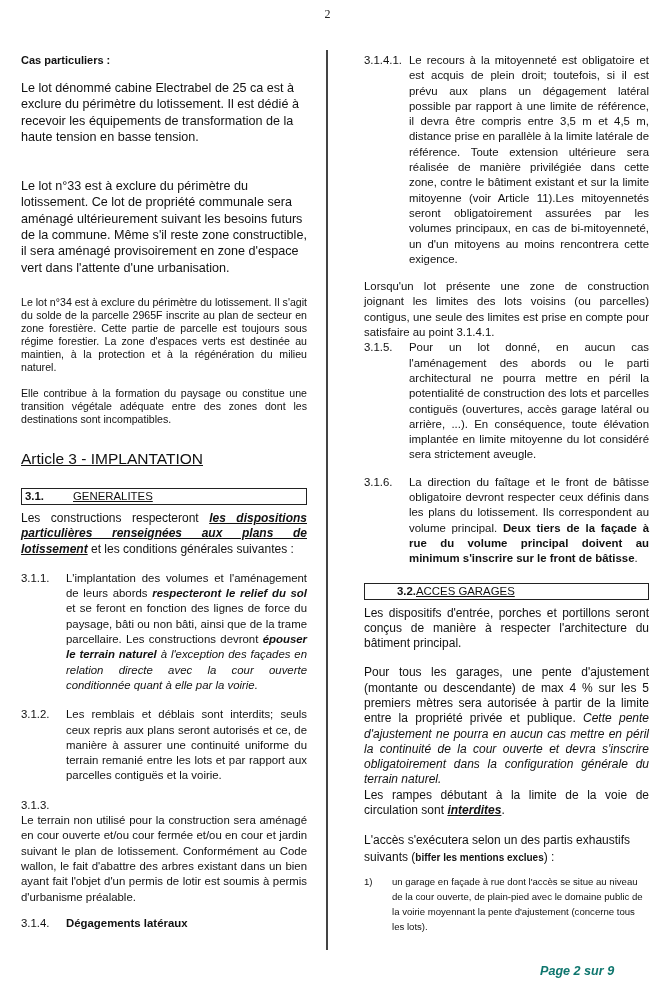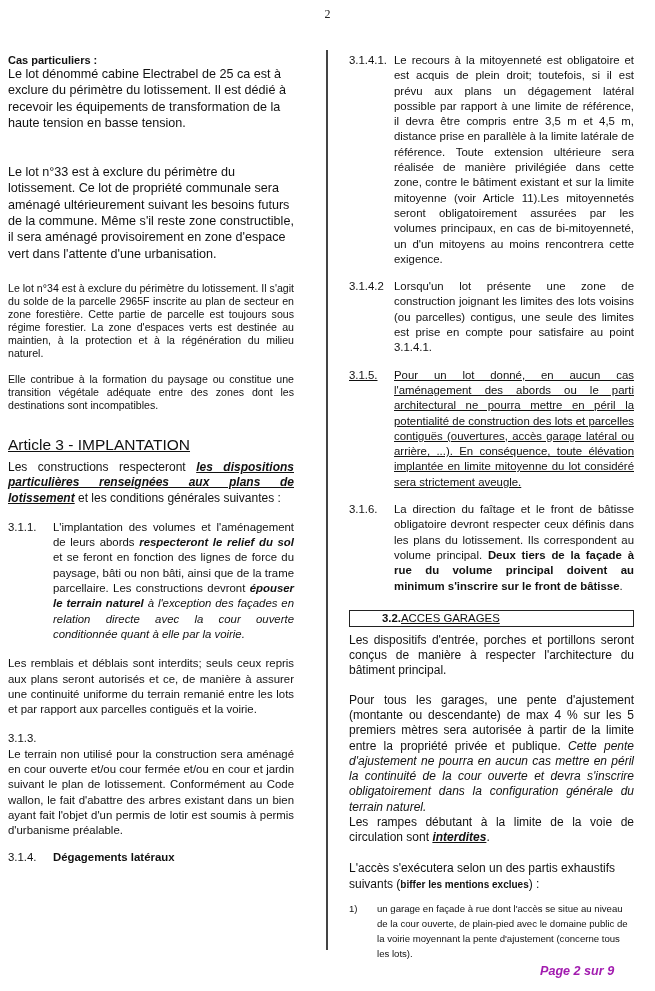--- a/index.html
+++ b/index.html
@@ -1,22 +1,22 @@
 <!DOCTYPE html>
 <html><head>
 <meta charset="utf-8">
 <style>
   html, body { margin: 0; padding: 0; background: #ffffff; }
   body { width: 655px; height: 991px; position: relative; overflow: hidden;
          font-family: "Liberation Sans", sans-serif; color: #111; }
   .page-num { position: absolute; top: 7px; left: 0; width: 655px; text-align: center;
               font-family: "Liberation Serif", serif; font-size: 12px; color: #222; }
   .col { position: absolute; top: 40px; }
-  .col-left { left: 8px; width: 286px; }
-  .col-right { left: 349px; width: 285px; }
+  .col-left { left: 21px; width: 286px; }
+  .col-right { left: 364px; width: 285px; }
   .divider { position: absolute; left: 326px; top: 50px; width: 2px; height: 900px; background: #444; }
   .p { margin: 0; text-align: justify; }
   .sm { font-size: 10.6px; line-height: 13px; }
   .md { font-size: 12px; line-height: 15.3px; }
   .lg { font-size: 12.6px; line-height: 16.3px; text-align: left; }
   .b { font-weight: bold; }
   .bi { font-weight: bold; font-style: italic; }
   .u { text-decoration: underline; }
   .i { font-style: italic; }
   .article-title { font-size: 15.5px; font-weight: normal; text-decoration: underline; margin: 0; }
@@ -24,51 +24,56 @@
              font-size: 11.4px; padding-left: 3px; box-sizing: border-box; }
   .sec-num { font-weight: bold; width: 48px; }
   .sec-title { text-decoration: underline; }
   .item { display: flex; }
   .item-num { width: 45px; flex: none; font-size: 11.4px; line-height: 15.3px; }
   .item-body { flex: 1; font-size: 11.4px; line-height: 15.3px; text-align: justify; }
   .list-item { display: flex; }
   .list-num { width: 28px; flex: none; font-size: 9.6px; line-height: 15px; }
   .list-body { flex: 1; font-size: 9.6px; line-height: 15px; }
   .footer { position: absolute; top: 964px; left: 540px; font-size: 12.6px; font-weight: bold;
-            font-style: italic; color: #a21caf; }
+            font-style: italic; color: #0f766e; }
 </style>
 </head>
 <body>
 
 <div class="page-num">2</div>
 
 <div class="divider"></div>
 
 <div class="col col-left">
   <p class="p b" style="font-size:11px; margin-top:14px;">Cas particuliers :</p>
 
-  <p class="p lg" style="">Le lot dénommé cabine Electrabel de 25 ca est à exclure du périmètre du lotissement. Il est dédié à recevoir les équipements de transformation de la haute tension en basse tension.</p>
+  <p class="p lg" style="margin-top:14px;">Le lot dénommé cabine Electrabel de 25 ca est à exclure du périmètre du lotissement. Il est dédié à recevoir les équipements de transformation de la haute tension en basse tension.</p>
 
   <p class="p lg" style="margin-top:33px;">Le lot n°33 est à exclure du périmètre du lotissement. Ce lot de propriété communale sera aménagé ultérieurement suivant les besoins futurs de la commune. Même s'il reste zone constructible, il sera aménagé provisoirement en zone d'espace vert dans l'attente d'une urbanisation.</p>
 
   <p class="p sm" style="margin-top:20px;">Le lot n°34 est à exclure du périmètre du lotissement. Il s'agit du solde de la parcelle 2965F inscrite au plan de secteur en zone forestière. Cette partie de parcelle est toujours sous régime forestier. La zone d'espaces verts est destinée au maintien, à la protection et à la régénération du milieu naturel.</p>
 
   <p class="p sm" style="margin-top:13px;">Elle contribue à la formation du paysage ou constitue une transition végétale adéquate entre des zones dont les destinations sont incompatibles.</p>
 
   <p class="article-title" style="margin-top:24px;">Article 3 - IMPLANTATION</p>
 
+  <div class="sec-box" style="margin-top:20px;">
+    <span class="sec-num">3.1.</span>
+    <span class="sec-title">GENERALITES</span>
+  </div>
 
   <p class="p md" style="margin-top:6px;"><span>Les constructions respecteront </span><span class="bi u">les dispositions particulières renseignées aux plans de lotissement</span><span> et les conditions générales suivantes :</span></p>
 
   <div class="item" style="margin-top:14px;">
     <span class="item-num">3.1.1.</span>
     <div class="item-body"><span>L'implantation des volumes et l'aménagement de leurs abords </span><span class="bi">respecteront le relief du sol</span><span> et se feront en fonction des lignes de force du paysage, bâti ou non bâti, ainsi que de la trame parcellaire. Les constructions devront </span><span class="bi">épouser le terrain naturel</span><span class="i"> à l'exception des façades en relation directe avec la cour ouverte conditionnée quant à elle par la voirie.</span></div>
   </div>
 
   <div class="item" style="margin-top:14px;">
+    <span class="item-num">3.1.2.</span>
     <div class="item-body">Les remblais et déblais sont interdits; seuls ceux repris aux plans seront autorisés et ce, de manière à assurer une continuité uniforme du terrain remanié entre les lots et par rapport aux parcelles contiguës et la voirie.</div>
   </div>
 
   <div class="item" style="margin-top:14px;flex-direction:column;">
     <span class="item-num">3.1.3.</span>
     <div class="item-body">Le terrain non utilisé pour la construction sera aménagé en cour ouverte et/ou cour fermée et/ou en cour et jardin suivant le plan de lotissement. Conformément au Code wallon, le fait d'abattre des arbres existant dans un bien ayant fait l'objet d'un permis de lotir est soumis à permis d'urbanisme préalable.</div>
   </div>
 
   <div class="item" style="margin-top:11px;">
     <span class="item-num">3.1.4.</span>
@@ -76,25 +81,24 @@
   </div>
 </div>
 
 <div class="col col-right">
   <div class="item" style="margin-top:13px;">
     <span class="item-num">3.1.4.1.</span>
     <div class="item-body">Le recours à la mitoyenneté est obligatoire et est acquis de plein droit; toutefois, si il est prévu aux plans un dégagement latéral possible par rapport à une limite de référence, il devra être compris entre 3,5 m et 4,5 m, distance prise en parallèle à la limite latérale de référence. Toute extension ultérieure sera réalisée de manière privilégiée dans cette zone, contre le bâtiment existant et sur la limite mitoyenne (voir Article 11).Les mitoyennetés seront obligatoirement assurées par les volumes principaux, en cas de bi-mitoyenneté, un d'un mitoyens au moins rencontrera cette exigence.</div>
   </div>
 
   <div class="item" style="margin-top:12px;">
-    <span class="item-num">3.1.4.2</span>
     <div class="item-body">Lorsqu'un lot présente une zone de construction joignant les limites des lots voisins (ou parcelles) contigus, une seule des limites est prise en compte pour satisfaire au point 3.1.4.1.</div>
   </div>
 
-  <div class="item" style="margin-top:12px;text-decoration:underline;">
+  <div class="item" style="">
     <span class="item-num">3.1.5.</span>
     <div class="item-body">Pour un lot donné, en aucun cas l'aménagement des abords ou le parti architectural ne pourra mettre en péril la potentialité de construction des lots et parcelles contiguës (ouvertures, accès garage latéral ou arrière, ...). En conséquence, toute élévation implantée en limite mitoyenne du lot considéré sera strictement aveugle.</div>
   </div>
 
   <div class="item" style="margin-top:12px;">
     <span class="item-num">3.1.6.</span>
     <div class="item-body"><span>La direction du faîtage et le front de bâtisse obligatoire devront respecter ceux définis dans les plans du lotissement. Ils correspondent au volume principal. </span><span class="b">Deux tiers de la façade à rue du volume principal doivent au minimum s'inscrire sur le front de bâtisse</span><span>.</span></div>
   </div>
 
   <div class="sec-box" style="margin-top:16px;text-align:right;">

